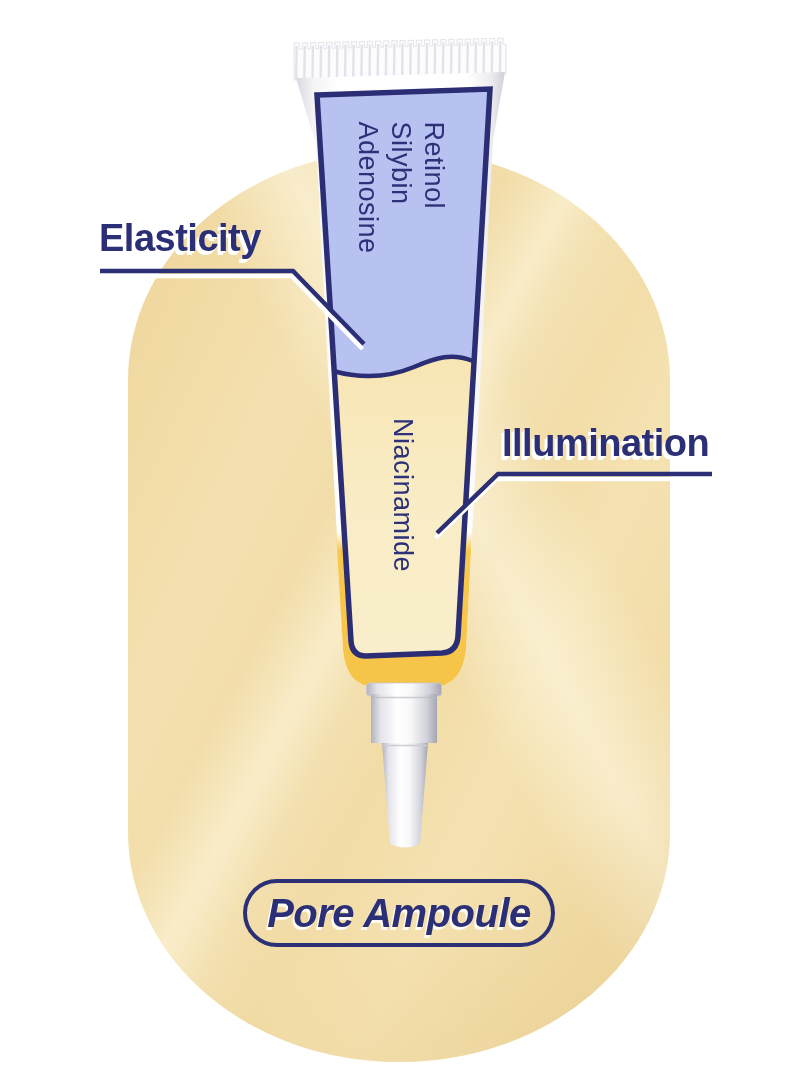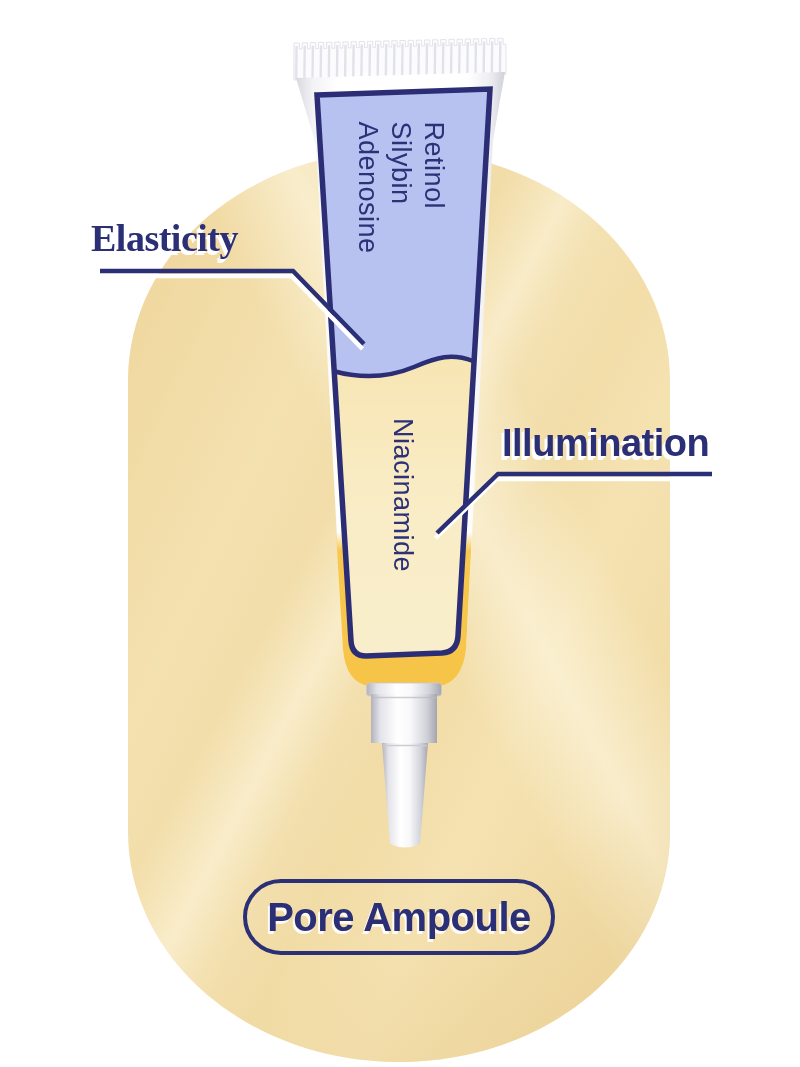--- a/index.html
+++ b/index.html
@@ -39,31 +39,32 @@
     font-size:27px;line-height:34px;letter-spacing:.5px;color:#2c3178;text-align:left;
   }
 
   
   .callout{
     position:absolute;font-weight:700;font-size:38px;line-height:1;
     color:#2b2f75;letter-spacing:-.5px;
     text-shadow:-3px 4px 0 #ffffff,-1px 2px 0 #ffffff;
     white-space:nowrap;
   }
-  .callout-left{left:91px;top:219px;font-family:Liberation Serif, serif;}
+  .callout-left{left:99px;top:219px;}
   .callout-right{left:494px;top:424px;padding-left:8px;}
 
   
   .pill{
-    position:absolute;left:243px;top:879px;width:312px;height:76px;box-sizing:border-box;
+    position:absolute;left:243px;top:879px;width:312px;height:68px;box-sizing:border-box;
     border:4px solid #2b2f75;border-radius:40px;
     display:flex;align-items:center;justify-content:center;
     font-weight:700;font-size:40px;color:#2b2f75;letter-spacing:-.5px;
     text-shadow:-2px 3px 0 rgba(255,255,255,.85);
     white-space:nowrap;
+    font-style:italic;
   }
 </style>
 </head>
 <body>
 
 <div class="stage">
 
   <div class="blob"></div>
 
   <svg class="art" width="800" height="1067" viewBox="0 0 800 1067">

